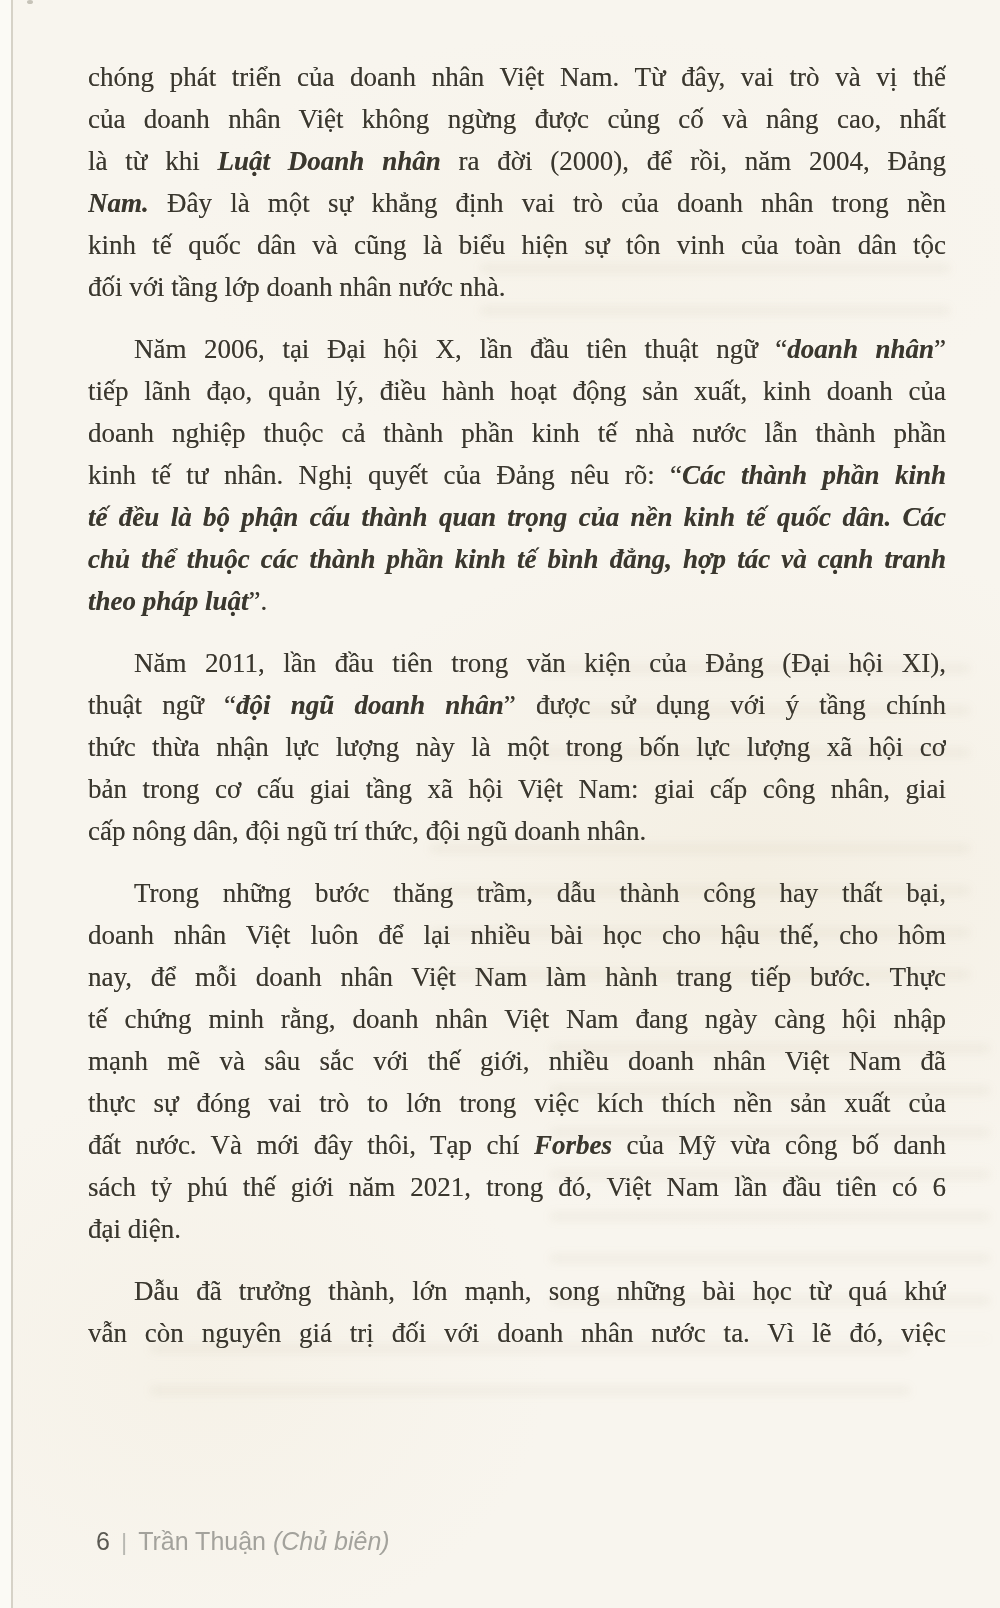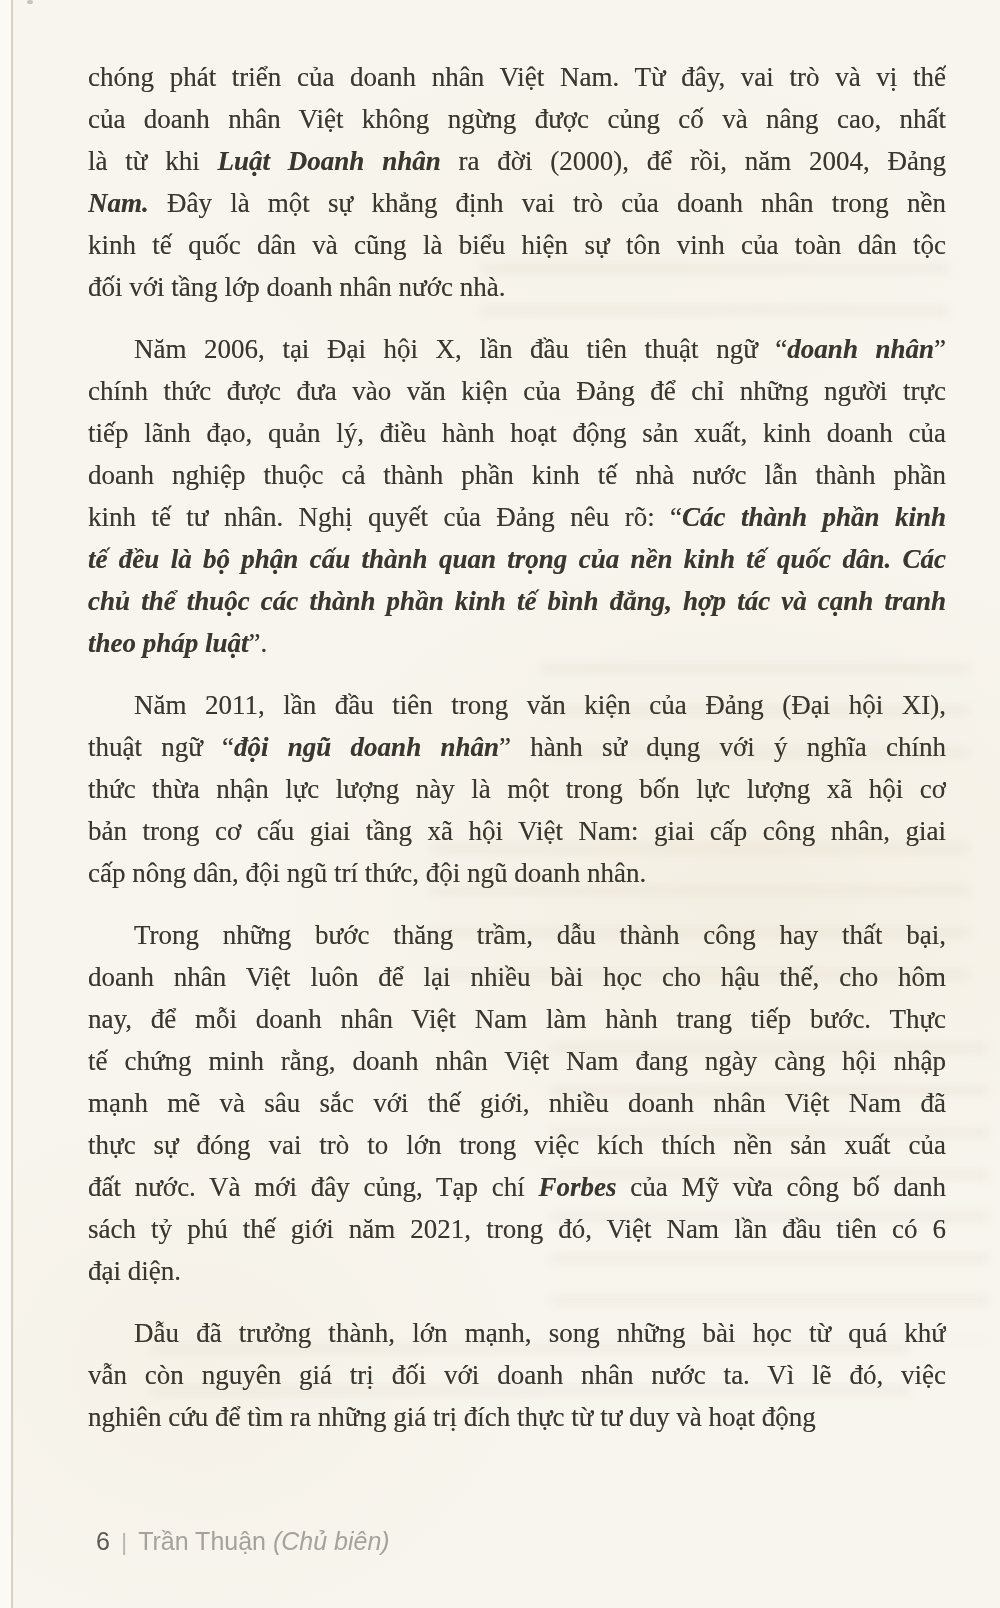--- a/index.html
+++ b/index.html
@@ -100,50 +100,48 @@
       <div class="paragraph">
         <div class="line"><span>chóng phát triển của doanh nhân Việt Nam. Từ đây, vai trò và vị thế</span></div>
         <div class="line"><span>của doanh nhân Việt không ngừng được củng cố và nâng cao, nhất</span></div>
         <div class="line"><span>là từ khi </span><span class="it">Luật Doanh nhân</span><span> ra đời (2000), để rồi, năm 2004, Đảng</span></div>
         <div class="line"><span class="it">Nam.</span><span> Đây là một sự khẳng định vai trò của doanh nhân trong nền</span></div>
         <div class="line"><span>kinh tế quốc dân và cũng là biểu hiện sự tôn vinh của toàn dân tộc</span></div>
         <div class="line last"><span>đối với tầng lớp doanh nhân nước nhà.</span></div>
       </div>
       <div class="paragraph">
         <div class="line indent"><span>Năm 2006, tại Đại hội X, lần đầu tiên thuật ngữ “</span><span class="it">doanh nhân</span><span>”</span></div>
-        <div class="line"><span>chính thức được đưa vào văn kiện của Đảng để chỉ những người trực</span></div>
         <div class="line"><span>tiếp lãnh đạo, quản lý, điều hành hoạt động sản xuất, kinh doanh của</span></div>
         <div class="line"><span>doanh nghiệp thuộc cả thành phần kinh tế nhà nước lẫn thành phần</span></div>
         <div class="line"><span>kinh tế tư nhân. Nghị quyết của Đảng nêu rõ: “</span><span class="it">Các thành phần kinh</span></div>
         <div class="line"><span class="it">tế đều là bộ phận cấu thành quan trọng của nền kinh tế quốc dân. Các</span></div>
         <div class="line"><span class="it">chủ thể thuộc các thành phần kinh tế bình đẳng, hợp tác và cạnh tranh</span></div>
         <div class="line last"><span class="it">theo pháp luật</span><span>”.</span></div>
       </div>
       <div class="paragraph">
         <div class="line indent"><span>Năm 2011, lần đầu tiên trong văn kiện của Đảng (Đại hội XI),</span></div>
-        <div class="line"><span>thuật ngữ “</span><span class="it">đội ngũ doanh nhân</span><span>” hành sử dụng với ý nghĩa chính</span></div>
+        <div class="line"><span>thuật ngữ “</span><span class="it">đội ngũ doanh nhân</span><span>” được sử dụng với ý tầng chính</span></div>
         <div class="line"><span>thức thừa nhận lực lượng này là một trong bốn lực lượng xã hội cơ</span></div>
         <div class="line"><span>bản trong cơ cấu giai tầng xã hội Việt Nam: giai cấp công nhân, giai</span></div>
         <div class="line last"><span>cấp nông dân, đội ngũ trí thức, đội ngũ doanh nhân.</span></div>
       </div>
       <div class="paragraph">
         <div class="line indent"><span>Trong những bước thăng trầm, dẫu thành công hay thất bại,</span></div>
         <div class="line"><span>doanh nhân Việt luôn để lại nhiều bài học cho hậu thế, cho hôm</span></div>
         <div class="line"><span>nay, để mỗi doanh nhân Việt Nam làm hành trang tiếp bước. Thực</span></div>
         <div class="line"><span>tế chứng minh rằng, doanh nhân Việt Nam đang ngày càng hội nhập</span></div>
         <div class="line"><span>mạnh mẽ và sâu sắc với thế giới, nhiều doanh nhân Việt Nam đã</span></div>
         <div class="line"><span>thực sự đóng vai trò to lớn trong việc kích thích nền sản xuất của</span></div>
-        <div class="line"><span>đất nước. Và mới đây củng, Tạp chí </span><span class="it">Forbes</span><span> của Mỹ vừa công bố danh</span></div>
+        <div class="line"><span>đất nước. Và mới đây thôi, Tạp chí </span><span class="it">Forbes</span><span> của Mỹ vừa công bố danh</span></div>
         <div class="line"><span>sách tỷ phú thế giới năm 2021, trong đó, Việt Nam lần đầu tiên có 6</span></div>
         <div class="line last"><span>đại diện.</span></div>
       </div>
       <div class="paragraph">
         <div class="line indent"><span>Dẫu đã trưởng thành, lớn mạnh, song những bài học từ quá khứ</span></div>
         <div class="line"><span>vẫn còn nguyên giá trị đối với doanh nhân nước ta. Vì lẽ đó, việc</span></div>
-        <div class="line last"><span>nghiên cứu để tìm ra những giá trị đích thực từ tư duy và hoạt động</span></div>
       </div>
     </div>
 
   <div class="footer">
     <span class="page-num">6</span>
     <span class="sep">|</span>
     <span><span>Trần Thuận</span>&nbsp;<span class="role">(Chủ biên)</span></span>
   </div>
 
 </div>

